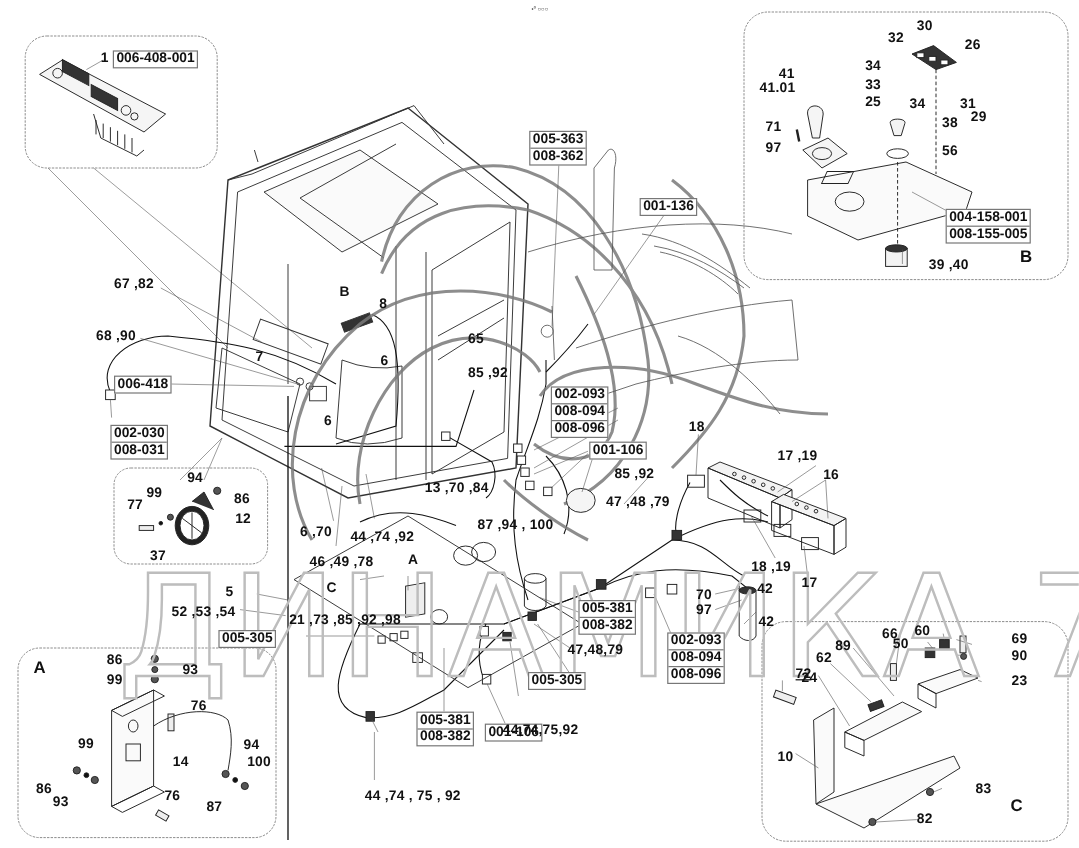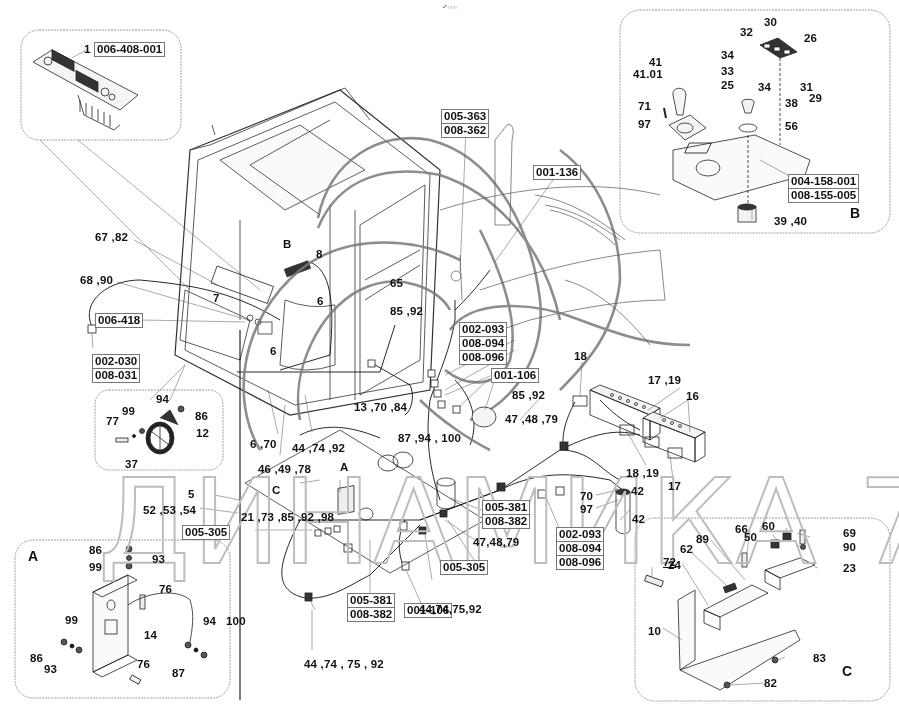--- a/index.html
+++ b/index.html
@@ -422,21 +422,21 @@
 <div class="lbl" style="left:196px; top:427px;">12</div>
 <div class="lbl" style="left:125px; top:458px;">37</div>
 
 <div class="lbl" style="left:89px; top:544px;">86</div>
 <div class="lbl" style="left:152px; top:553px;">93</div>
 <div class="lbl" style="left:89px; top:561px;">99</div>
 <div class="lbl" style="left:159px; top:583px;">76</div>
 <div class="lbl" style="left:144px; top:617px;margin-top:12px;">14</div>
 <div class="lbl" style="left:65px; top:614px;">99</div>
 <div class="lbl" style="left:203px; top:615px;">94</div>
-<div class="lbl" style="left:206px; top:615px;margin-left:20px;">100</div>
+<div class="lbl" style="left:206px; top:629px;">100</div>
 <div class="lbl" style="left:30px; top:652px;">86</div>
 <div class="lbl" style="left:44px; top:663px;">93</div>
 <div class="lbl" style="left:172px; top:667px;">87</div>
 <div class="lbl" style="left:137px; top:658px;">76</div>
 
 <div class="lbl" style="left:632px; top:513px;">42</div>
 <div class="lbl" style="left:714px; top:523px;padding-left:21px;">66</div>
 <div class="lbl" style="left:762px; top:520px;">60</div>
 <div class="lbl" style="left:843px; top:527px;">69</div>
 <div class="lbl" style="left:696px; top:533px;">89</div>

